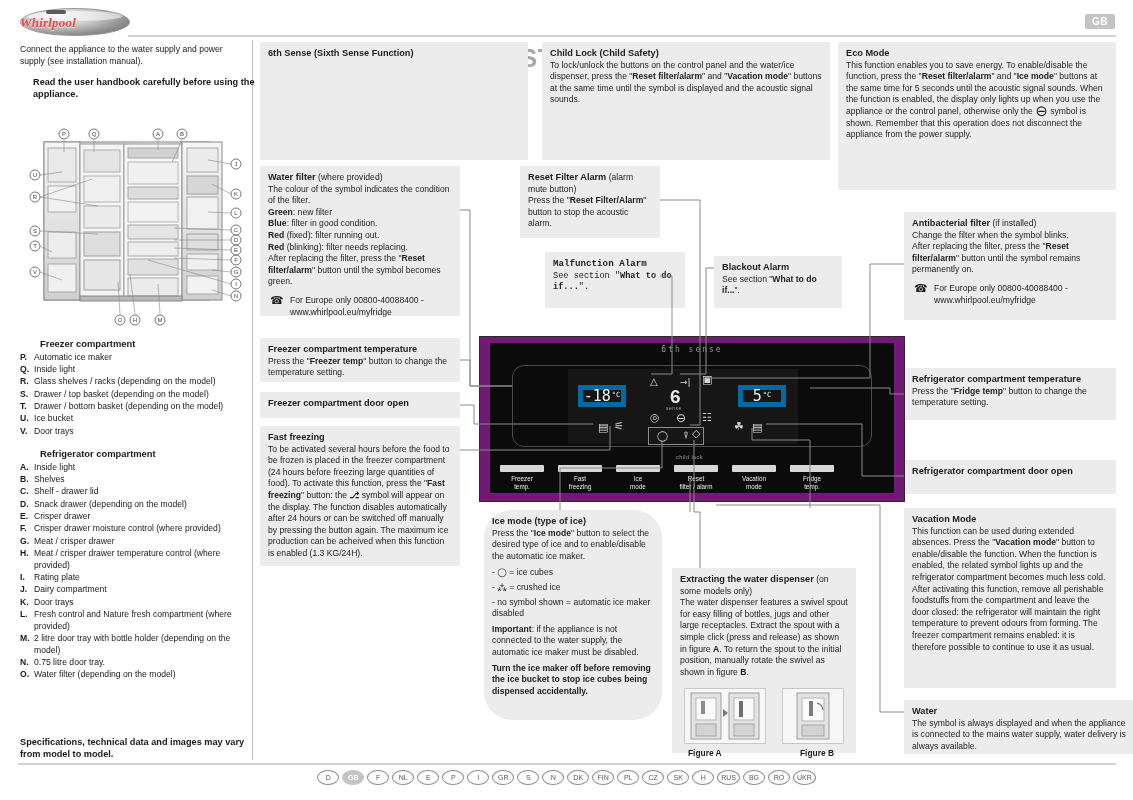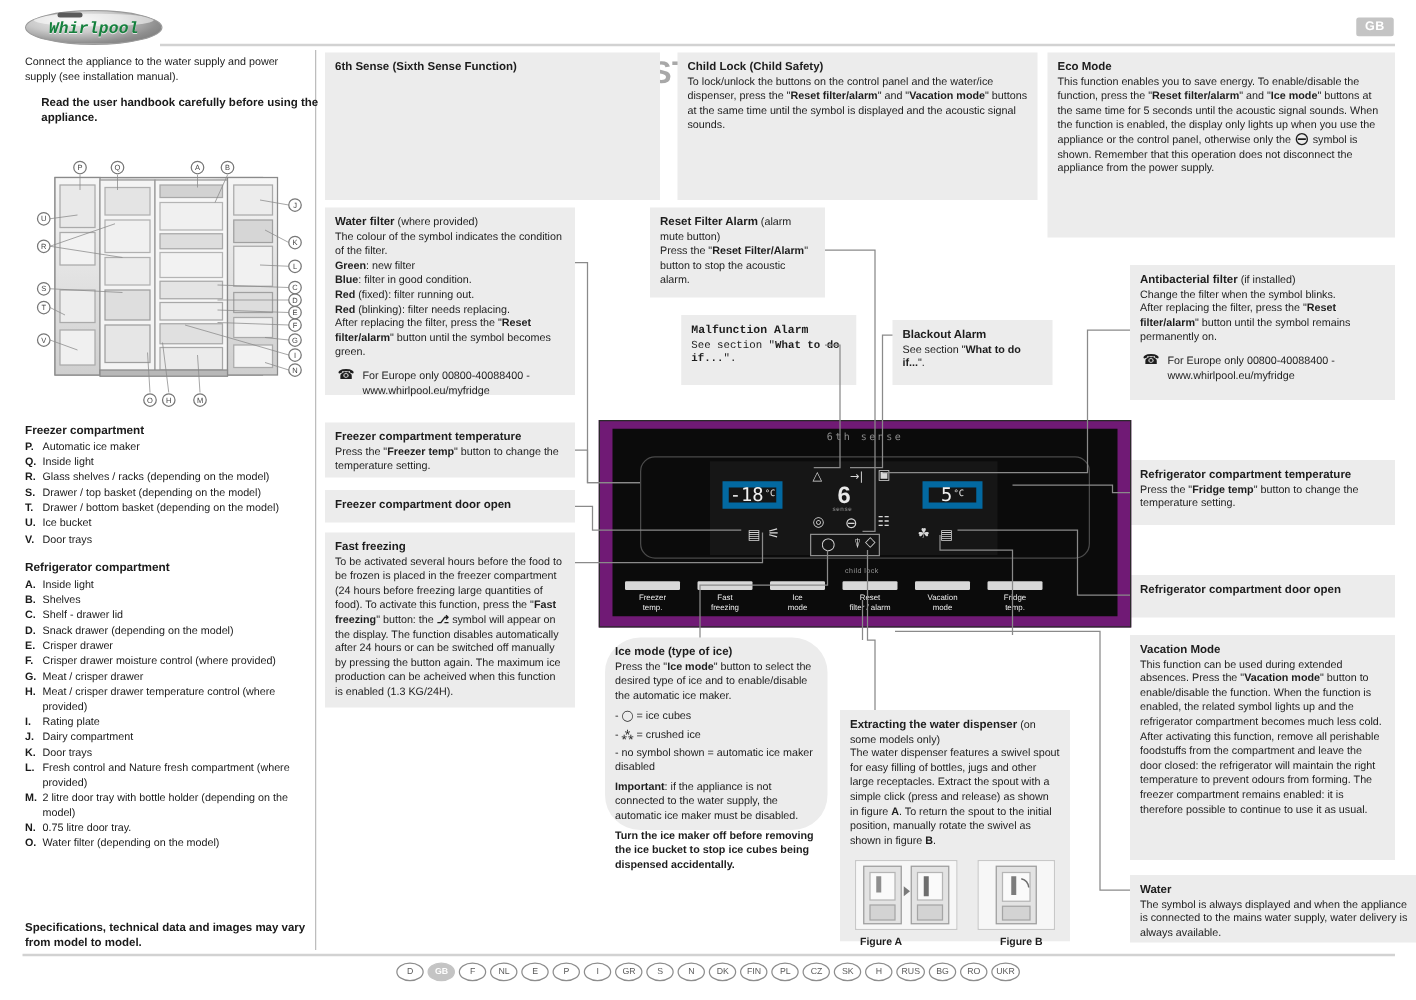--- a/index.html
+++ b/index.html
@@ -18,23 +18,23 @@
     width: 110px; height: 28px; border-radius: 50%;
     background: radial-gradient(ellipse at 35% 28%, #f2f2f2 0%, #c9c9c9 38%, #8f8f8f 68%, #6a6a6a 100%);
     border: 1px solid #9a9a9a;
     position: relative; overflow: hidden;
   }
   .logo-oval:after {
     content: ""; position: absolute; left: 6%; top: 6%; width: 88%; height: 42%;
     border-radius: 50%; background: rgba(255,255,255,.55);
   }
   .logo-text {
-    position: absolute; left: 0; top: 7px; width: 110px; text-align: center;
-    font-family: Liberation Mono, monospace; font-style: italic; font-weight: bold;
-    font-size: 13px; color: #15803d; letter-spacing: .2px;
+    position: absolute; left: 0; top: 7px; width: 110px; 
+    font-family: Liberation Serif, serif; font-style: italic; font-weight: bold;
+    font-size: 13px; color: #ef4444; letter-spacing: .2px;
     text-shadow: 0 1px 0 rgba(255,255,255,.7);
   }
   .logo-tick {
     position: absolute; left: 26px; top: 2px; width: 20px; height: 4px;
     background: #5a5a5a; border-radius: 2px;
   }
   .title {
     position: absolute; left: 430px; top: 12px;
     font-size: 25px; font-weight: bold; color: #a8a8a8; letter-spacing: .5px; margin-top: 32px;
   }
@@ -78,21 +78,21 @@
 
   .fridge-fig {
     position: absolute; left: 22px; top: 124px; width: 228px; height: 204px;
   }
   .fridge-fig svg { display: block; }
 
   .legend {
     position: absolute; left: 20px; width: 232px;
     font-size: 8.6px; line-height: 11.8px;
   }
-  .legend h4 { font-size: 9.4px; font-weight: bold; margin-bottom: 2px; }
+  .legend h4 { font-size: 9.4px; font-weight: bold; margin-bottom: 2px; margin-left: 20px; }
   .legend .row { display: flex; margin-bottom: .5px; }
   .legend .key { font-weight: bold; width: 14px; flex: none; }
   .legend .val { flex: 1; }
   .vsep {
     position: absolute; left: 252px; top: 40px; width: 1px; height: 720px;
     background: #bdbdbd;
   }
   .note-bottom {
     position: absolute; left: 20px; top: 736px; width: 232px;
     font-size: 9.2px; line-height: 12.4px; font-weight: bold;
@@ -492,21 +492,21 @@
   <div class="box" style="left:260px; top:426px; width:200px; height:140px;">
     <span class="hd">Fast freezing</span><br>
     <span>To be activated several hours before the food to be frozen is placed in the freezer compartment (24 hours before freezing large quantities of food).</span>
     <span>To activate this function, press the "</span><b>Fast freezing</b><span>" button: the</span>
     <span style="font-weight:bold;">⎇</span>
     <span>symbol will appear on the display.</span>
     <span>The function disables automatically after 24 hours or can be switched off manually by pressing the button again.</span>
     <span>The maximum ice production can be acheived when this function is enabled (1.3 KG/24H).</span>
   </div>
 
-  <div class="box" style="left:484px; top:510px; width:178px; height:154px;border-radius:28px;">
+  <div class="box" style="left:484px; top:510px; width:178px; height:210px;border-radius:28px;">
     <span class="hd">Ice mode (type of ice)</span><br>
     <span>Press the "</span><b>Ice mode</b><span>" button to select the desired type of ice and to enable/disable the automatic ice maker.</span>
     <div style="height:5px"></div>
     <div>- ◯ = ice cubes</div>
     <div style="height:3px"></div>
     <div>- ⁂ = crushed ice</div>
     <div style="height:3px"></div>
     <div>- no symbol shown = automatic ice maker disabled</div>
     <div style="height:4px"></div>
     <div><b>Important</b><span>: if the appliance is not connected to the water supply, the automatic ice maker must be disabled.</span></div>

